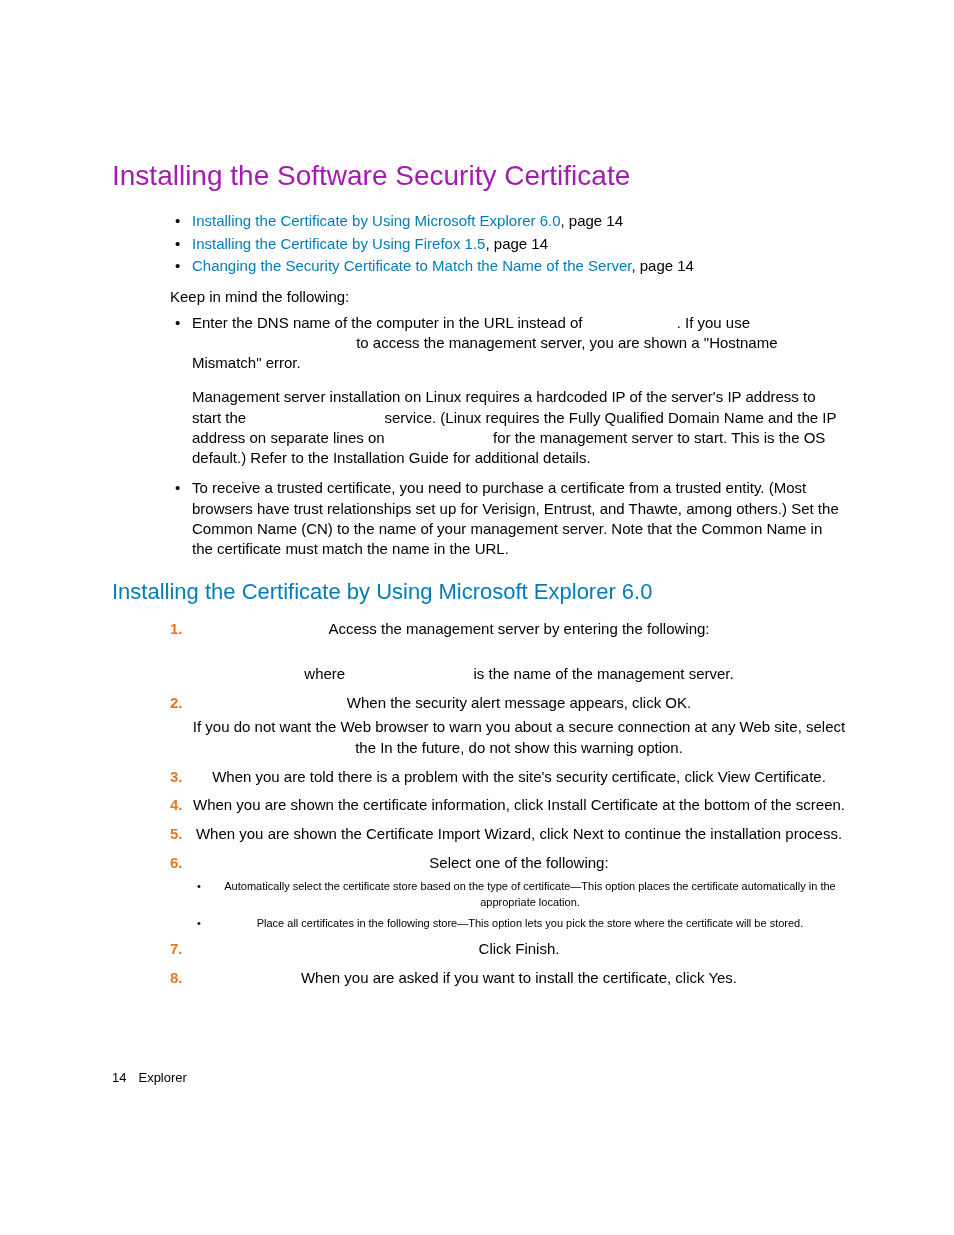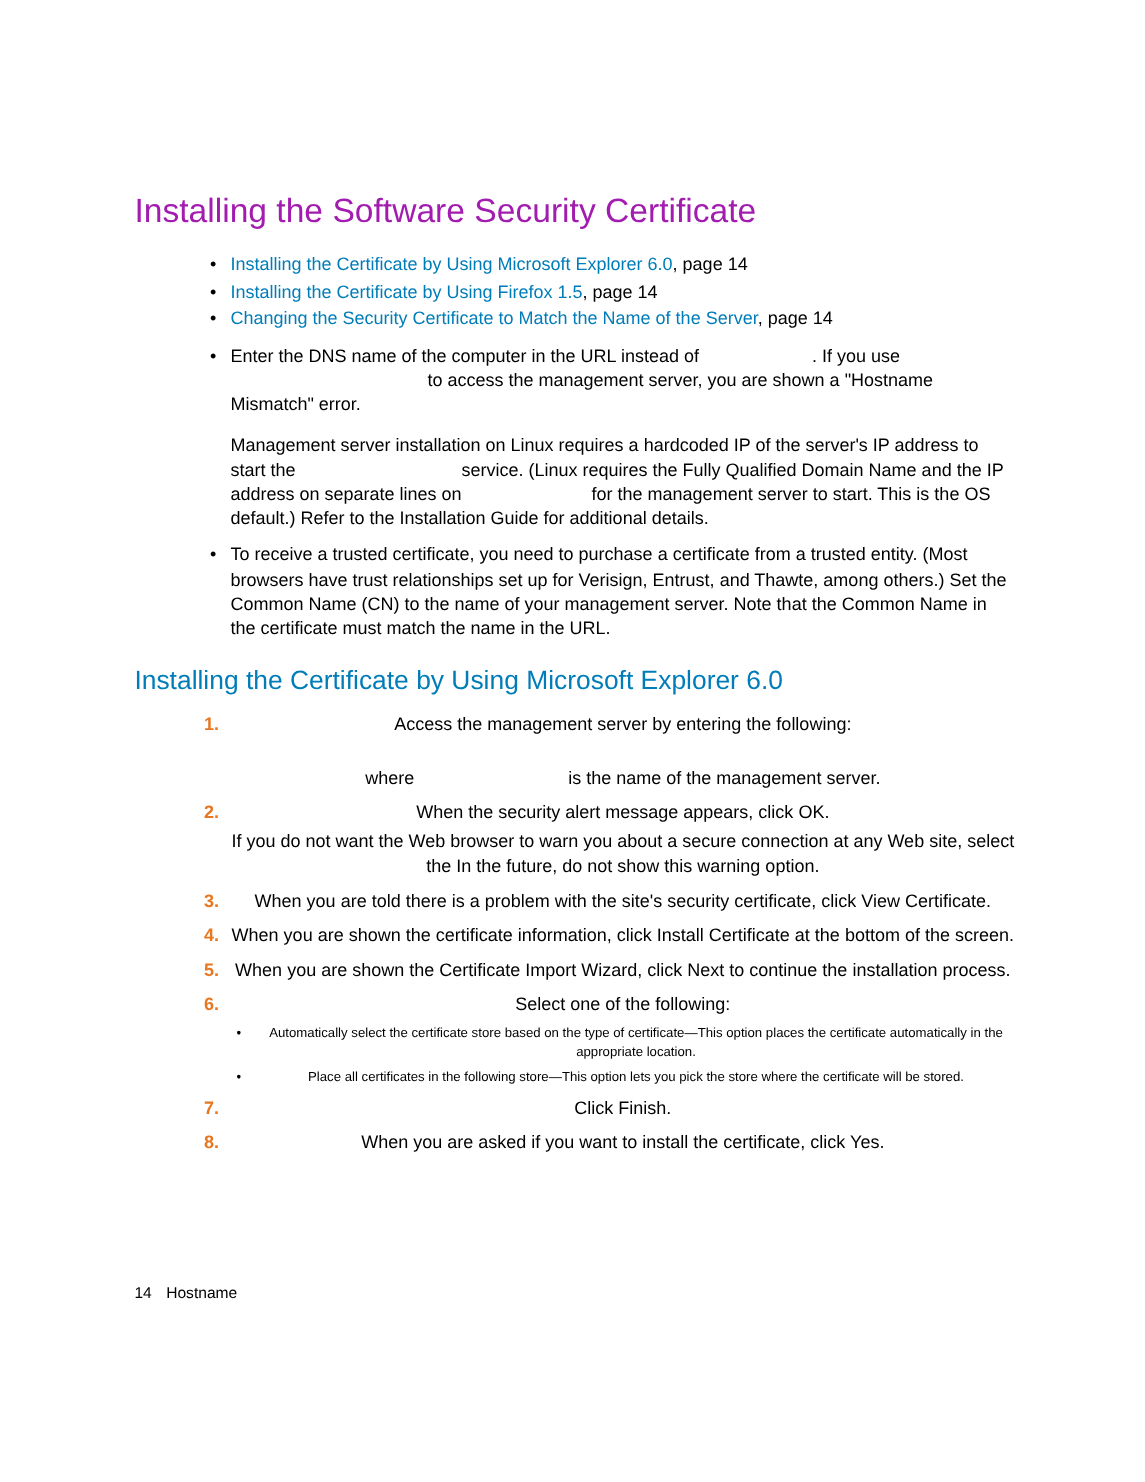--- a/index.html
+++ b/index.html
@@ -131,20 +131,21 @@
 
   <h1 class="main-heading">Installing the Software Security Certificate</h1>
 
 
   <ul class="toc">
     <li><span class="link">Installing the Certificate by Using Microsoft Explorer 6.0</span><span>, page 14</span></li>
     <li><span class="link">Installing the Certificate by Using Firefox 1.5</span><span>, page 14</span></li>
     <li><span class="link">Changing the Security Certificate to Match the Name of the Server</span><span>, page 14</span></li>
   </ul>
 
+  <p class="keep">Keep in mind the following:</p>
 
   <ul class="notes">
     <li>
       <span>Enter the DNS name of the computer in the URL instead of </span><span style="display:inline-block;width:90px"></span><span>. If you use </span><br><span style="display:inline-block;width:160px"></span><span> to access the management server, you are shown a "Hostname Mismatch" error.</span>
       <div class="para2">
         <span>Management server installation on Linux requires a hardcoded IP of the server's IP address to start the </span><span style="display:inline-block;width:130px"></span><span> service. (Linux requires the Fully Qualified Domain Name and the IP address on separate lines on </span><span style="display:inline-block;width:100px"></span><span> for the management server to start. This is the OS default.) Refer to the Installation Guide for additional details.</span>
       </div>
     </li>
     <li>To receive a trusted certificate, you need to purchase a certificate from a trusted entity. (Most browsers have trust relationships set up for Verisign, Entrust, and Thawte, among others.) Set the Common Name (CN) to the name of your management server. Note that the Common Name in the certificate must match the name in the URL.</li>
   </ul>
@@ -184,14 +185,14 @@
       <span>Click </span><span class="bold">Finish</span><span>.</span>
     </li>
     <li>
       <span>When you are asked if you want to install the certificate, click </span><span class="bold">Yes</span><span>.</span>
     </li>
   </ol>
 
 </div>
 
 <div class="footer">
-  <span class="pagenum">14</span><span>Hostname</span>
+  <span class="pagenum">14</span><span>Explorer</span>
 </div>
 
 </body></html>

